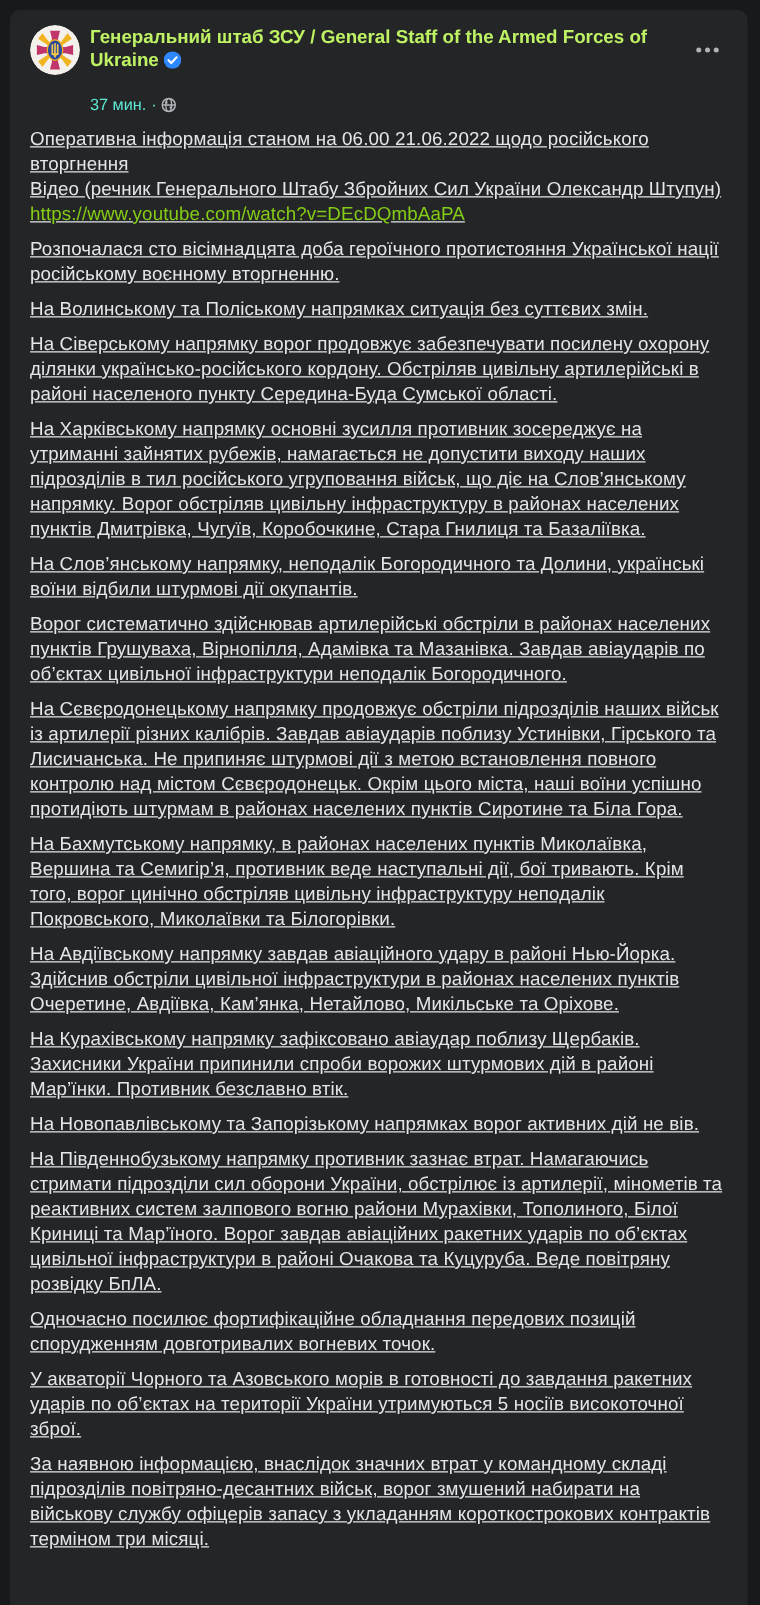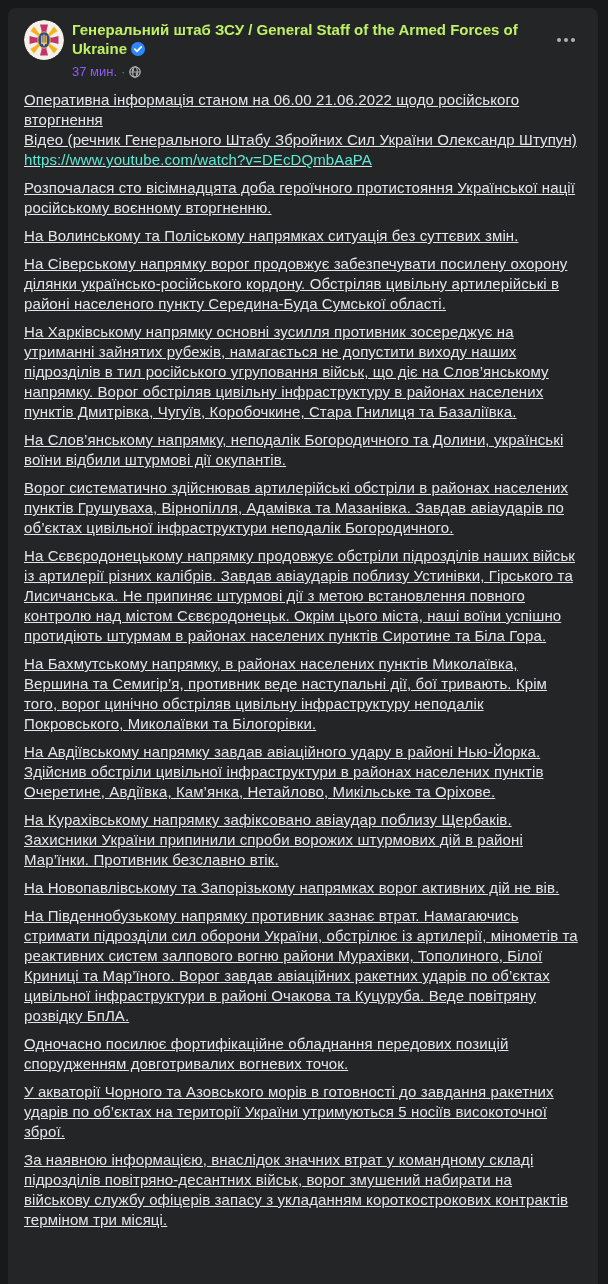--- a/index.html
+++ b/index.html
@@ -25,23 +25,23 @@
     width: 40px; height: 40px; border-radius: 50%;
     flex: 0 0 40px; overflow: hidden; cursor: pointer;
   }
   .header-text { flex: 1; margin-left: 8px; min-width: 0; padding-right: 24px; }
   .page-name {
     color: #bef264; font-size: 15px; font-weight: 700;
     line-height: 19px; cursor: pointer;
   }
   .page-name .verified { display: inline-block; vertical-align: -2px; margin-left: 4px; }
   .meta-row {
-    margin-top: 4px;
+    margin-top: 16px;
     display: flex; align-items: center;
-    color: #8b5cf6; font-size: 13px; line-height: 16px;
+    color: #5eead4; font-size: 13px; line-height: 16px;
   }
   .meta-row .dot-sep { margin: 0 4px; }
   .meta-row svg { display: block; }
   .timestamp { cursor: pointer; }
 
   .more-btn {
     width: 32px; height: 32px; border-radius: 50%;
     display: flex; align-items: center; justify-content: center;
     gap: 3px; cursor: pointer; margin-top: 4px; flex: 0 0 32px;
   }
@@ -52,21 +52,21 @@
 
   
   .post-body {
     margin-top: 10px;
     color: #e4e6eb; font-size: 15px; line-height: 20px;
     letter-spacing: 0.1px;
   }
   .post-body p { margin: 8px 0; text-decoration: underline; }
   .post-body p:first-child { margin-top: 0; }
   .post-body a {
-    color: #5eead4; text-decoration: none; cursor: pointer;
+    color: #84cc16; text-decoration: none; cursor: pointer;
     word-break: break-all;
   }
 </style>
 </head>
 <body>
 
 <div class="card">
   <div class="card-inner">
 
     <div class="header">

